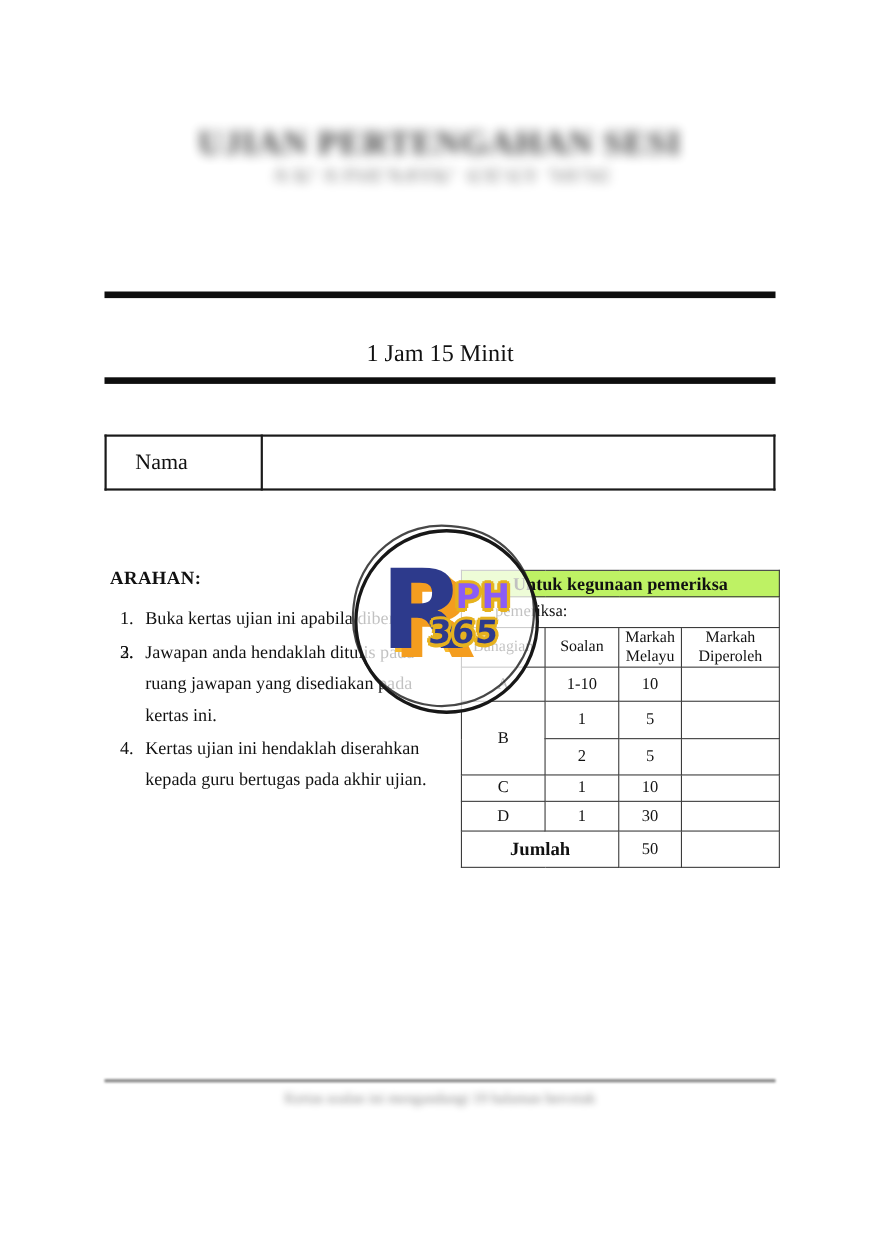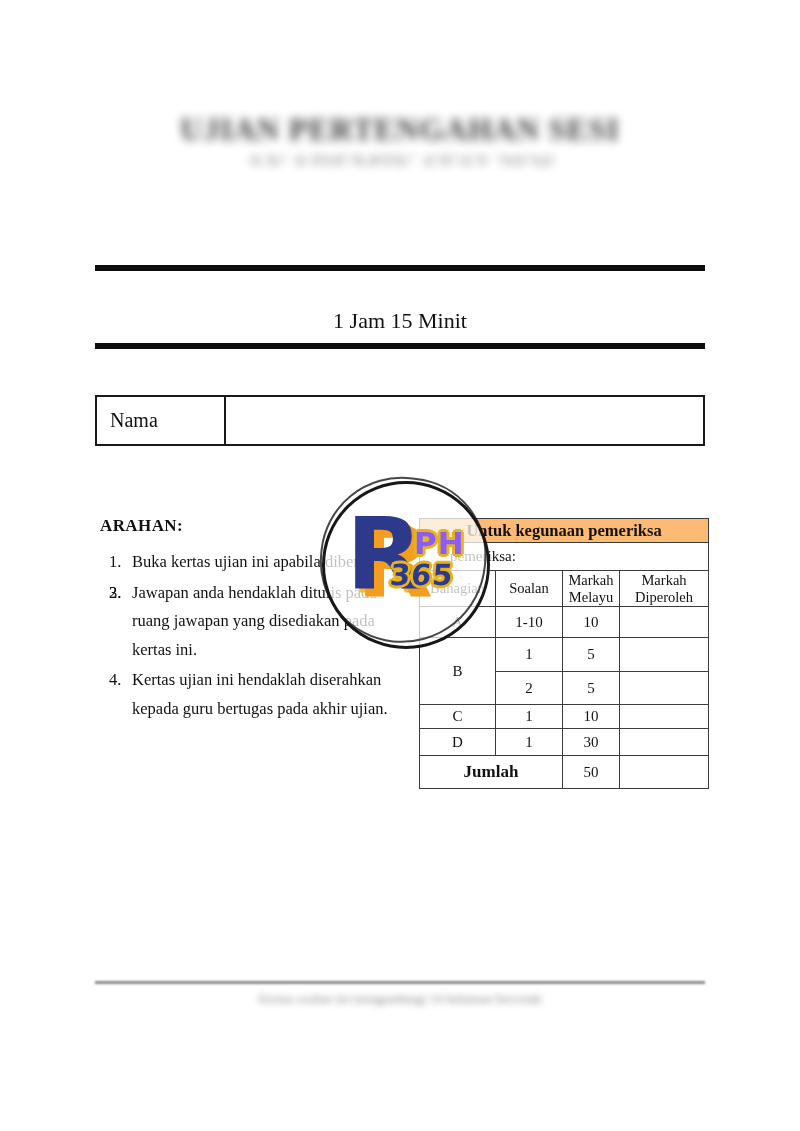--- a/index.html
+++ b/index.html
@@ -20,37 +20,37 @@
   .rule{position:absolute;left:95px;width:610px;height:6px;background:#0e0e0e;}
   .rule-top{top:265px;}
   .rule-bottom{top:343px;}
   .subject{position:absolute;top:276px;left:95px;width:610px;text-align:center;
            font-size:22px;font-weight:bold;}
   .duration{position:absolute;top:308px;left:95px;width:610px;text-align:center;font-size:22px;}
 
   
   .info-table{position:absolute;top:395px;left:95px;width:610px;border-collapse:collapse;}
   .info-table td{border:2px solid #1a1a1a;height:45px;font-size:20px;vertical-align:middle;}
-  .info-label{width:113px;padding-left:13px;border-radius:14px;}
+  .info-label{width:113px;padding-left:26px;border-radius:14px;}
   .info-value{padding-left:8px;}
 
   
   .arahan-heading{position:absolute;top:516px;left:100px;font-size:17px;font-weight:bold;
                   letter-spacing:.4px;}
   .arahan-list{position:absolute;top:548px;left:105px;width:310px;}
   .arahan-item{position:relative;padding-left:27px;font-size:16.5px;line-height:28.5px;
                margin-bottom:2px;}
   .arahan-num{position:absolute;left:4px;top:0;}
 
   
   .exam-table{position:absolute;top:518px;left:419px;width:289px;border-collapse:collapse;
               table-layout:fixed;}
   .exam-table td{border:1.5px solid #3c3c3c;text-align:center;font-size:15px;padding:0;
                  vertical-align:middle;}
-  .et-hdr td{background:#fdba74;font-weight:bold;font-size:16.5px;height:23px;}
+  .et-hdr td{background:#bef264;font-weight:bold;font-size:16.5px;height:23px;}
   .et-sub td{text-align:left;padding-left:30px;font-size:15px;height:27px;}
   .et-cols td{font-size:14.5px;line-height:1.15;height:35px;}
   .et-a td{height:30px;}
   .et-b1 td{height:33px;}
   .et-b2 td{height:32px;}
   .et-c td{height:23px;}
   .et-d td{height:26px;}
   .et-total td{height:32px;text-align:center;}
   .et-total .jumlah{font-weight:bold;font-size:17px;}
 

